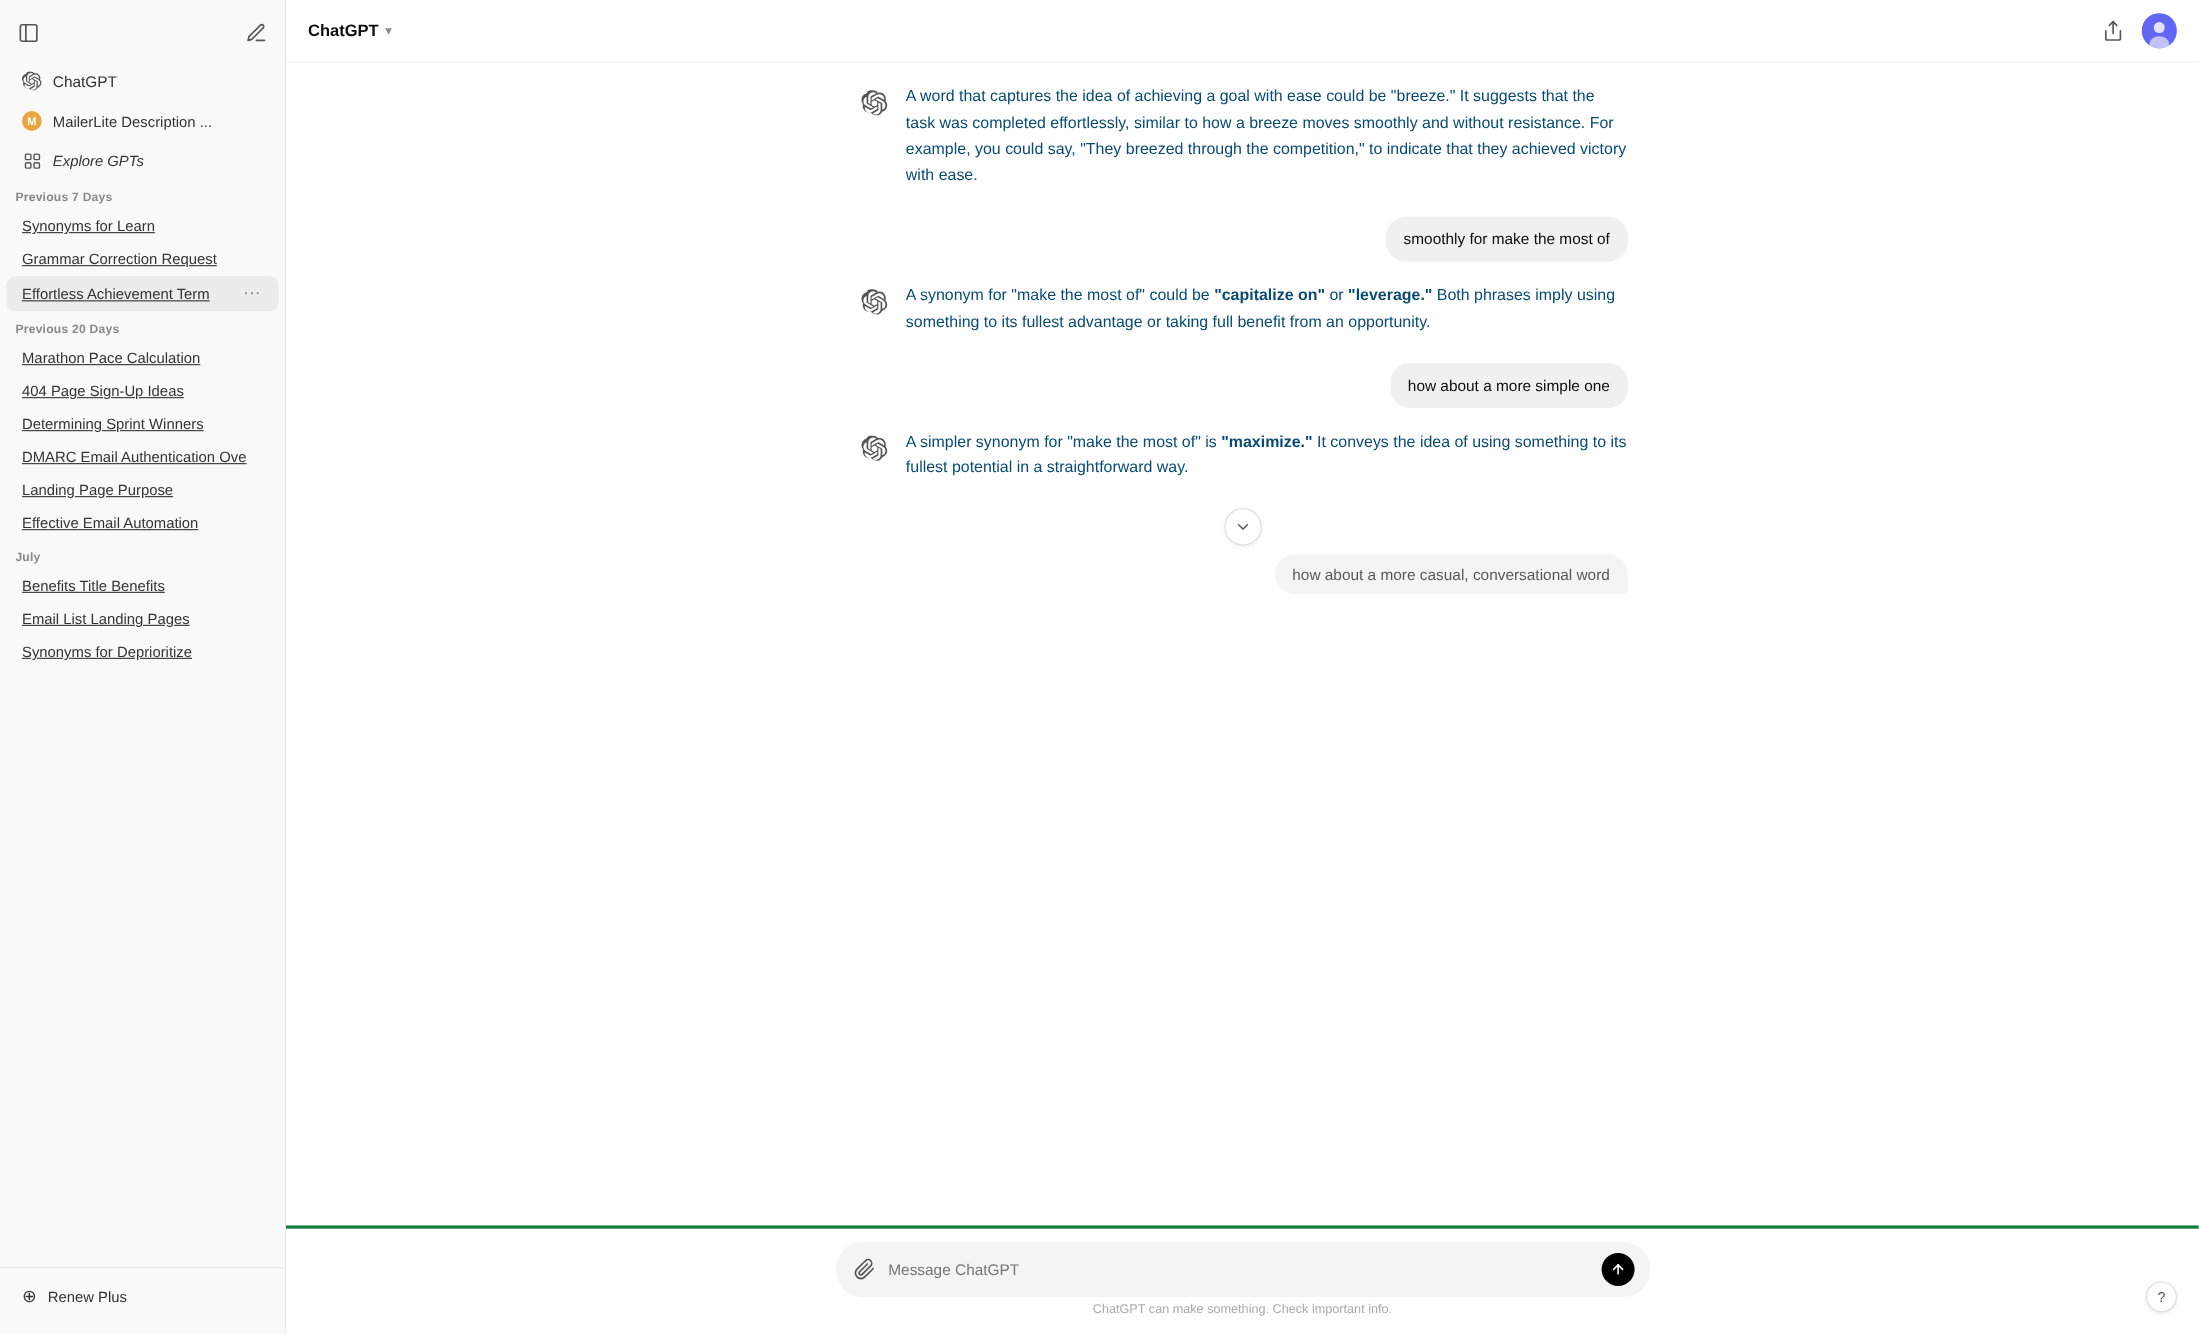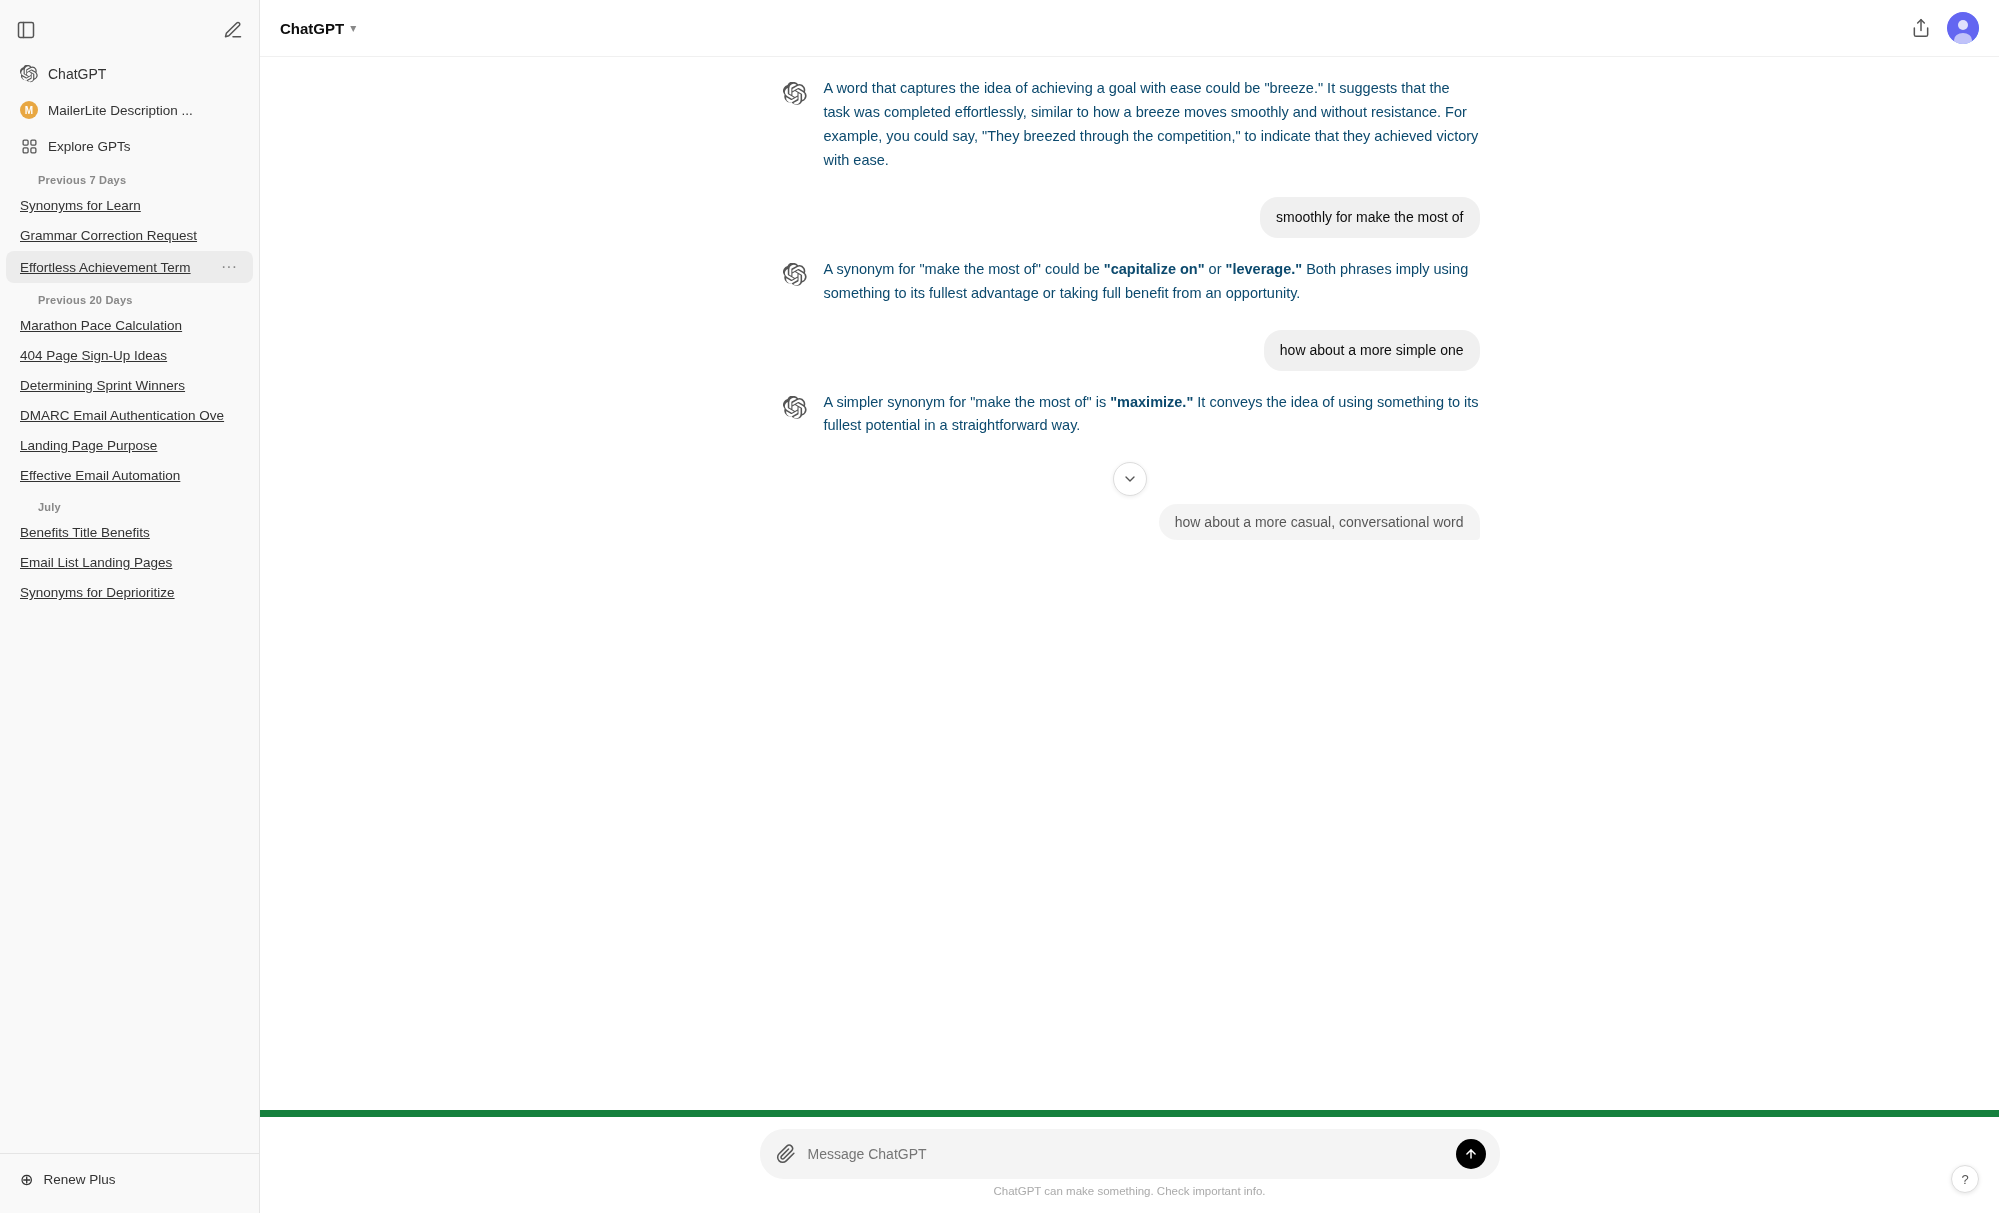--- a/index.html
+++ b/index.html
@@ -64,21 +64,20 @@
       font-size: 16px;
       color: #555;
     }
 
     .sidebar-section-label {
       padding: 10px 14px 4px 14px;
       font-size: 11px;
       font-weight: 600;
       color: #888;
       letter-spacing: 0.02em;
-      margin-left: 24px;
     }
 
     .sidebar-history-item {
       display: flex;
       align-items: center;
       justify-content: space-between;
       padding: 7px 14px;
       cursor: pointer;
       border-radius: 8px;
       margin: 1px 6px;
@@ -240,21 +239,21 @@
 
     .assistant-content {
       font-size: 14.5px;
       line-height: 1.65;
       color: #0c4a6e;
     }
 
     
     #input-area {
       padding: 12px 20px 6px 20px;
-      border-top: 7px solid #15803d;
+      border-top: 3px solid #15803d;
     }
 
     .input-container {
       max-width: 740px;
       margin: 0 auto;
       display: flex;
       align-items: center;
       background: #f4f4f4;
       border-radius: 24px;
       padding: 10px 14px;
@@ -401,21 +400,21 @@
 
   <div class="sidebar-nav-item">
     <span class="sidebar-nav-icon">
       <svg width="17" height="17" viewBox="0 0 24 24" fill="none" stroke="currentColor" stroke-width="1.8">
         <rect x="3" y="3" width="7" height="7" rx="1.5"></rect>
         <rect x="14" y="3" width="7" height="7" rx="1.5"></rect>
         <rect x="3" y="14" width="7" height="7" rx="1.5"></rect>
         <rect x="14" y="14" width="7" height="7" rx="1.5"></rect>
       </svg>
     </span>
-    <span style="font-size:13.5px;">Explore GPTs</span>
+    <span style="font-size:13.5px;font-style:italic;">Explore GPTs</span>
   </div>
 
   <div id="sidebar-sections">
       <div class="sidebar-section-label">Previous 7 Days</div>
       <div class="sidebar-history-item">
         <span class="sidebar-history-item-text">Synonyms for Learn</span>
       </div>
       <div class="sidebar-history-item">
         <span class="sidebar-history-item-text">Grammar Correction Request</span>
       </div>

